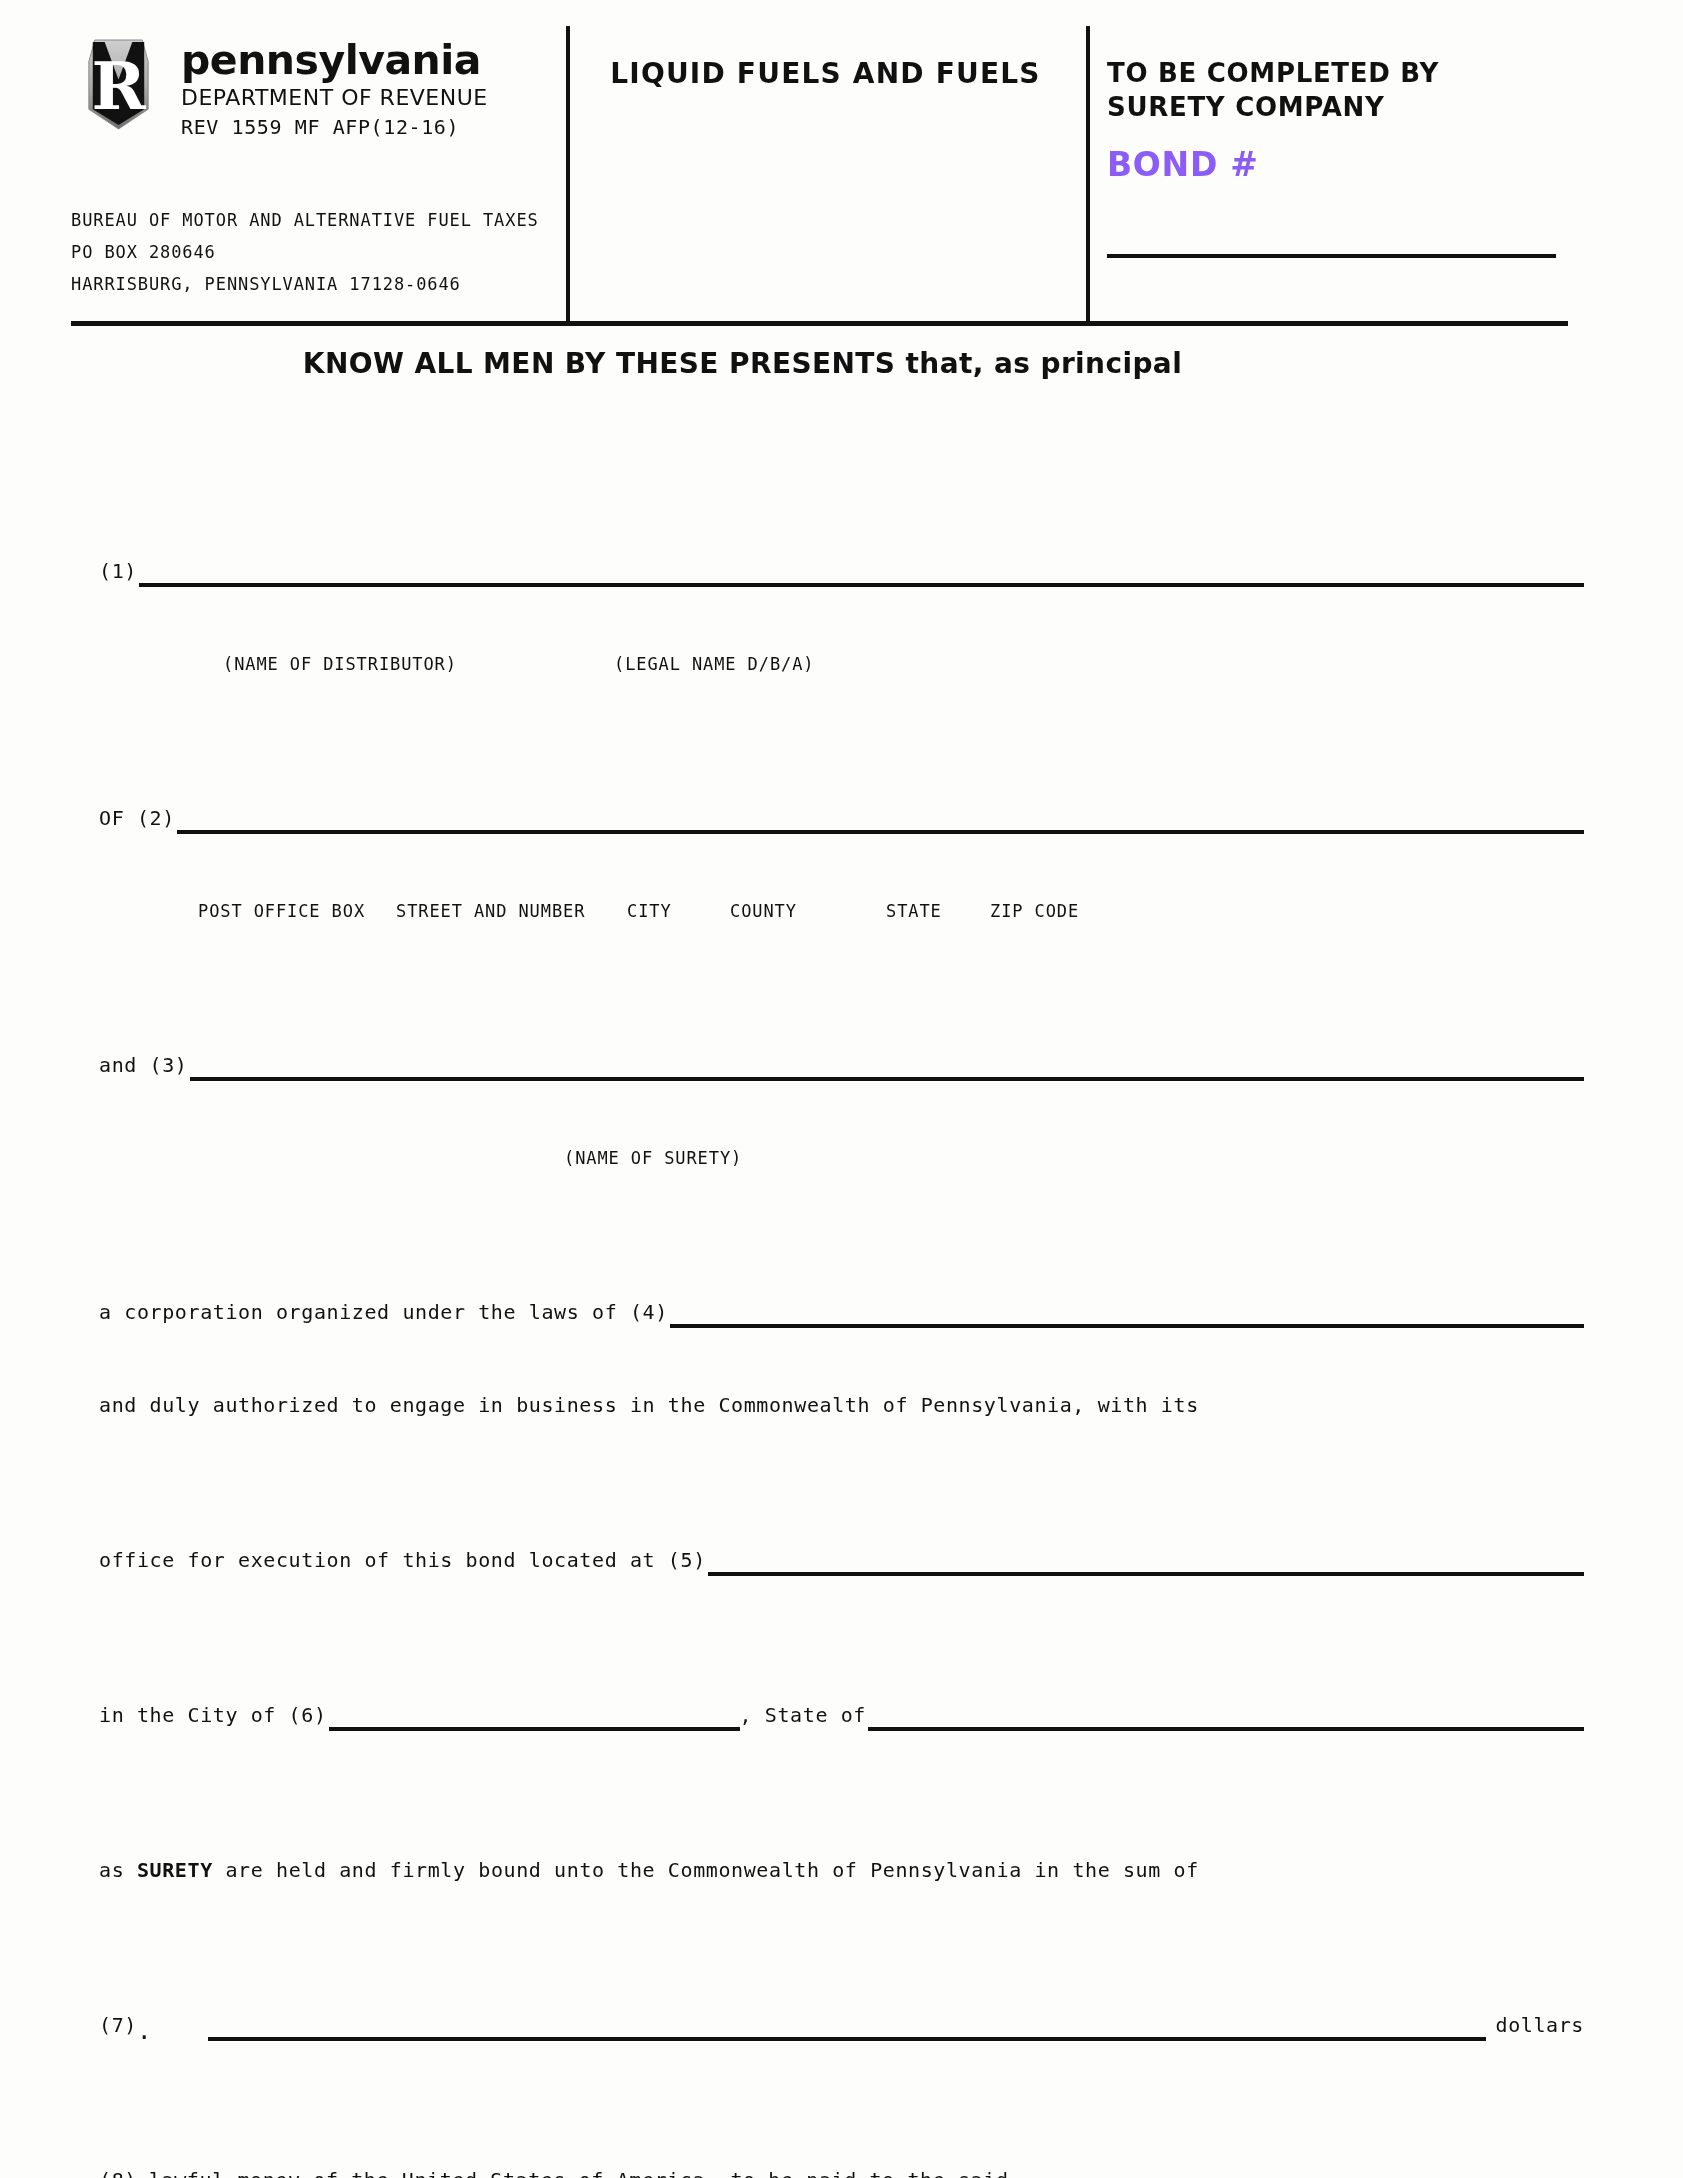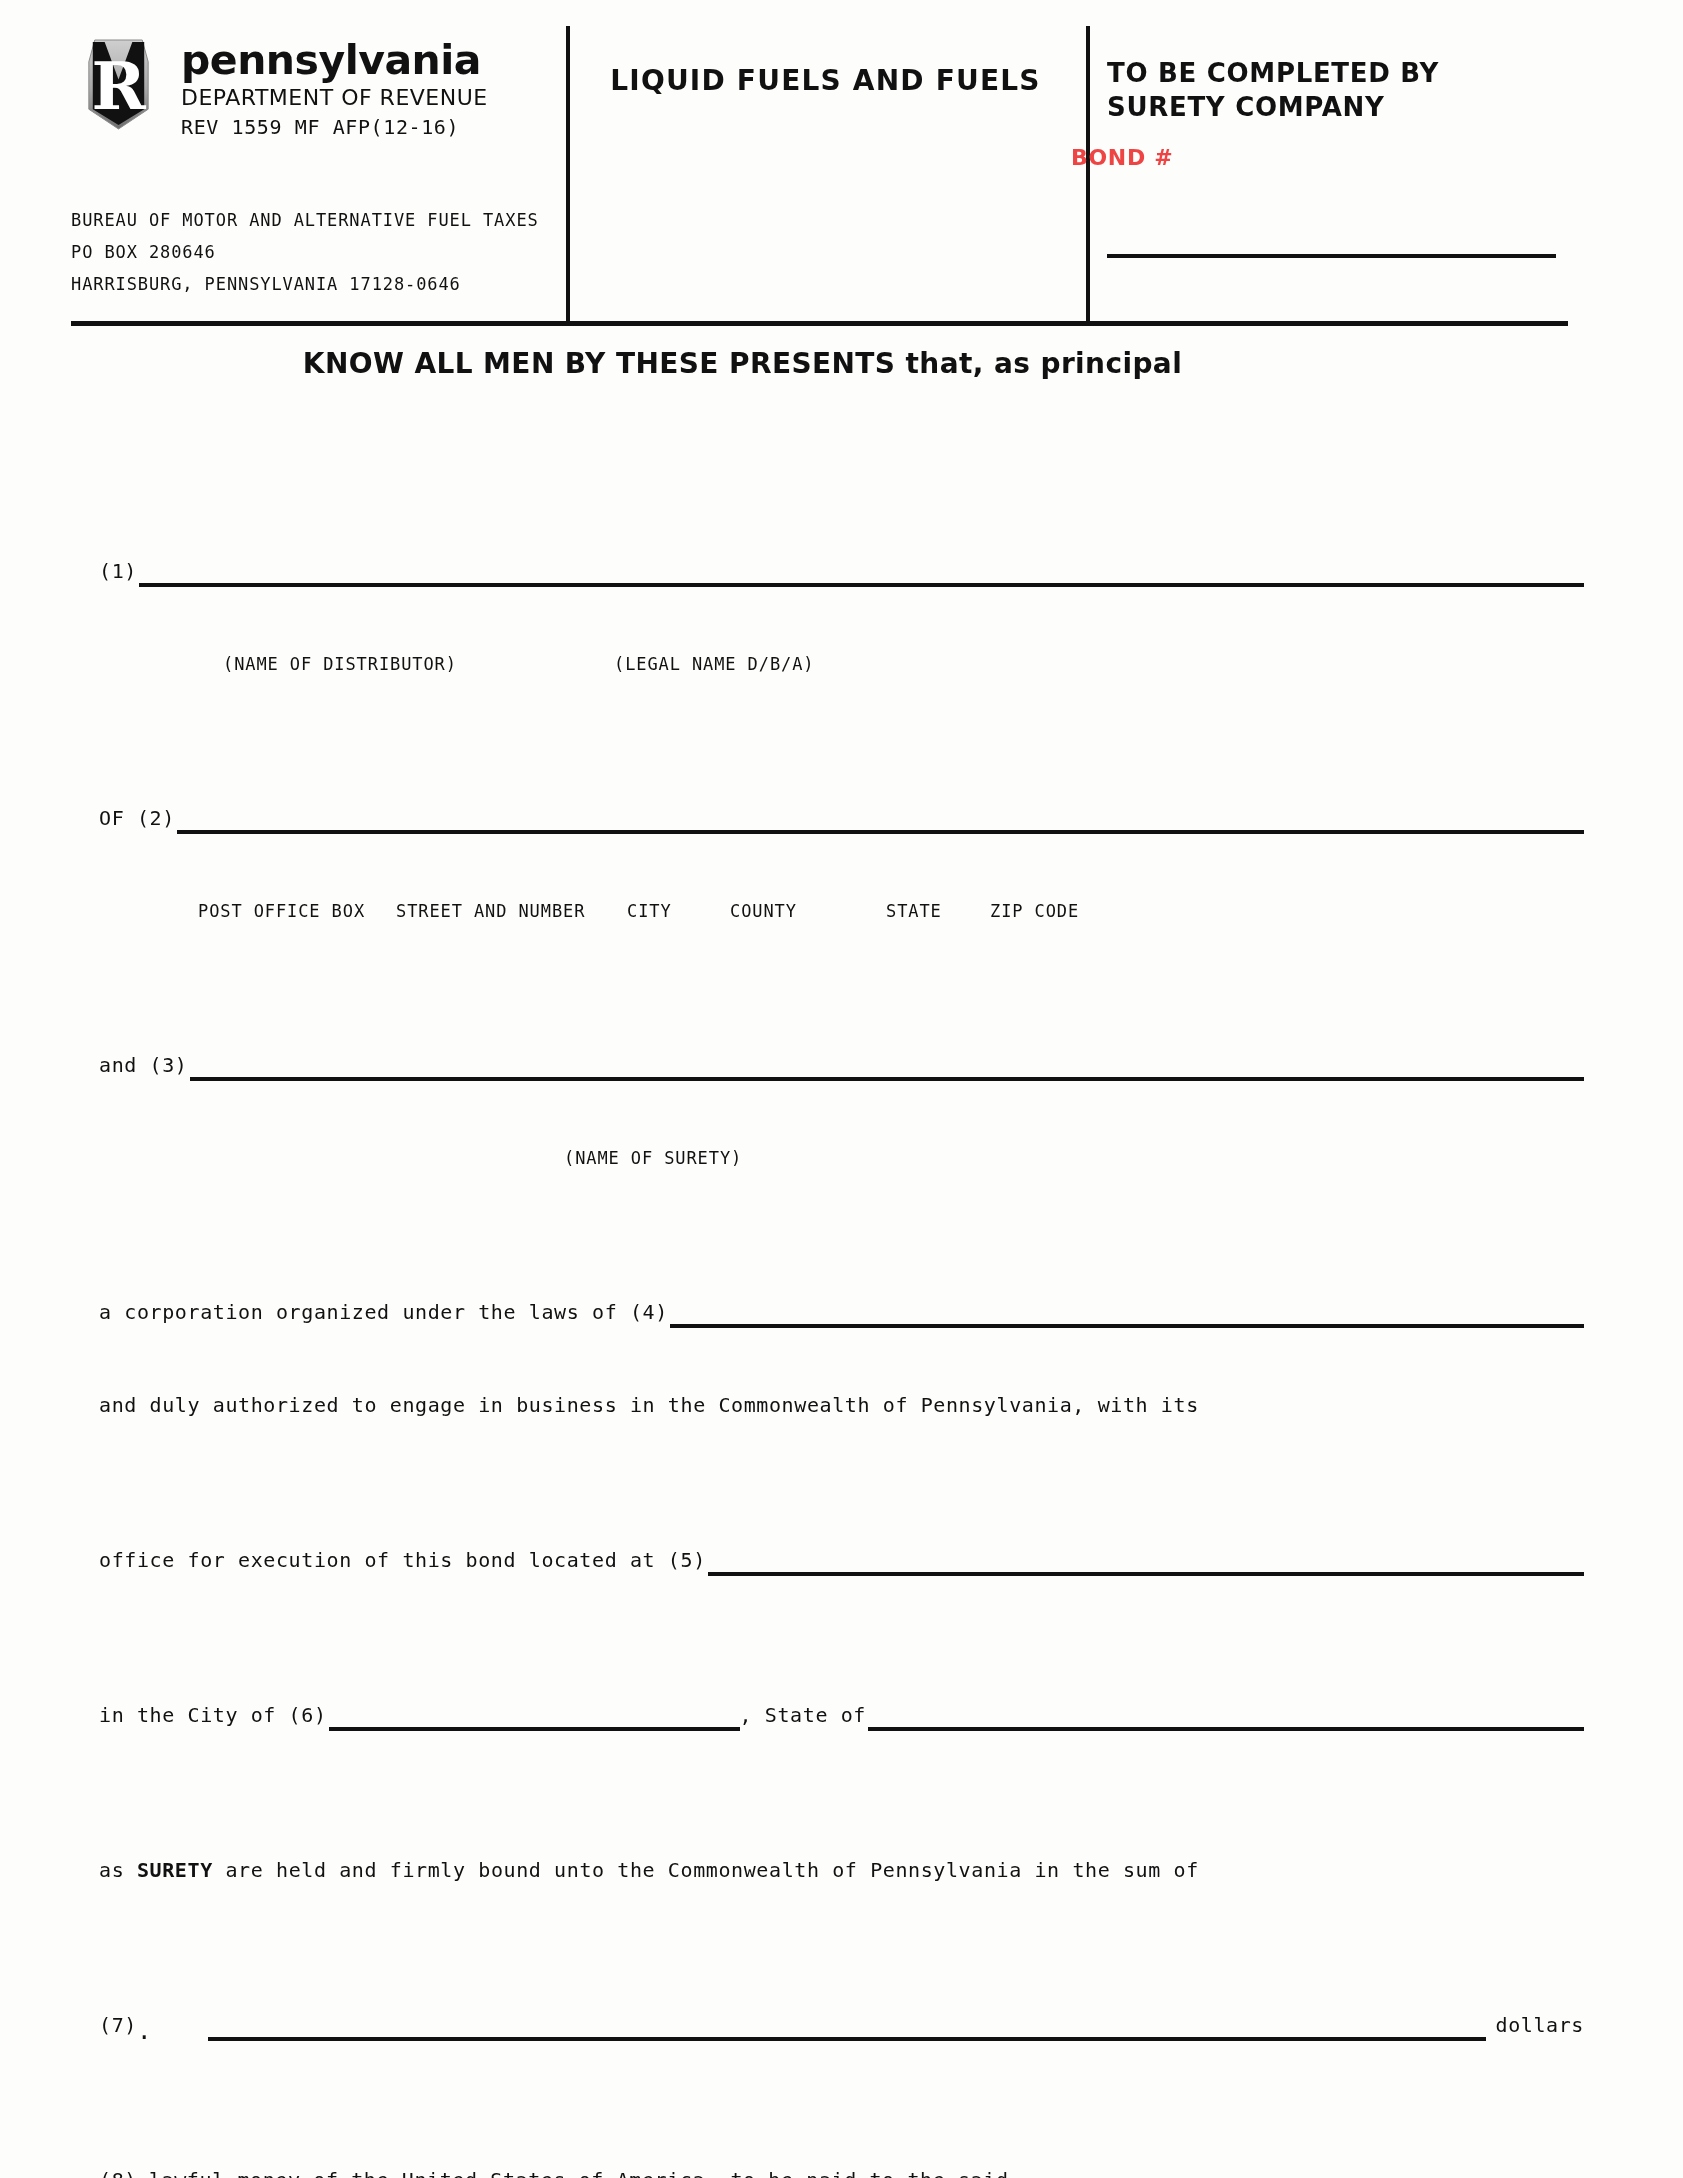--- a/index.html
+++ b/index.html
@@ -106,44 +106,43 @@
     left: 507px;
     top: 38px;
     width: 495px;
     text-align: center;
     font-family: "DejaVu Sans", sans-serif;
     font-weight: bold;
     font-size: 28px;
     line-height: 36px;
     letter-spacing: 1.2px;
     color: #111;
-    margin-top: 7px;
   }
 
   .hdr-surety {
     position: absolute;
     left: 1036px;
     top: 38px;
     width: 465px;
     font-family: "DejaVu Sans", sans-serif;
     font-weight: bold;
     font-size: 26px;
     line-height: 34px;
     letter-spacing: 0.7px;
     color: #111;
   }
   .hdr-bond {
     position: absolute;
-    left: 1000px;
+    left: 1036px;
     top: 127px;
     font-family: "DejaVu Sans", sans-serif;
     font-weight: bold;
-    font-size: 22px;
+    font-size: 33px;
     letter-spacing: 0.7px;
-    color: #ef4444;
+    color: #8b5cf6;
   }
   .bond-line {
     position: absolute;
     left: 1036px;
     top: 236px;
     width: 449px;
     height: 4px;
     background: #111;
   }
 

